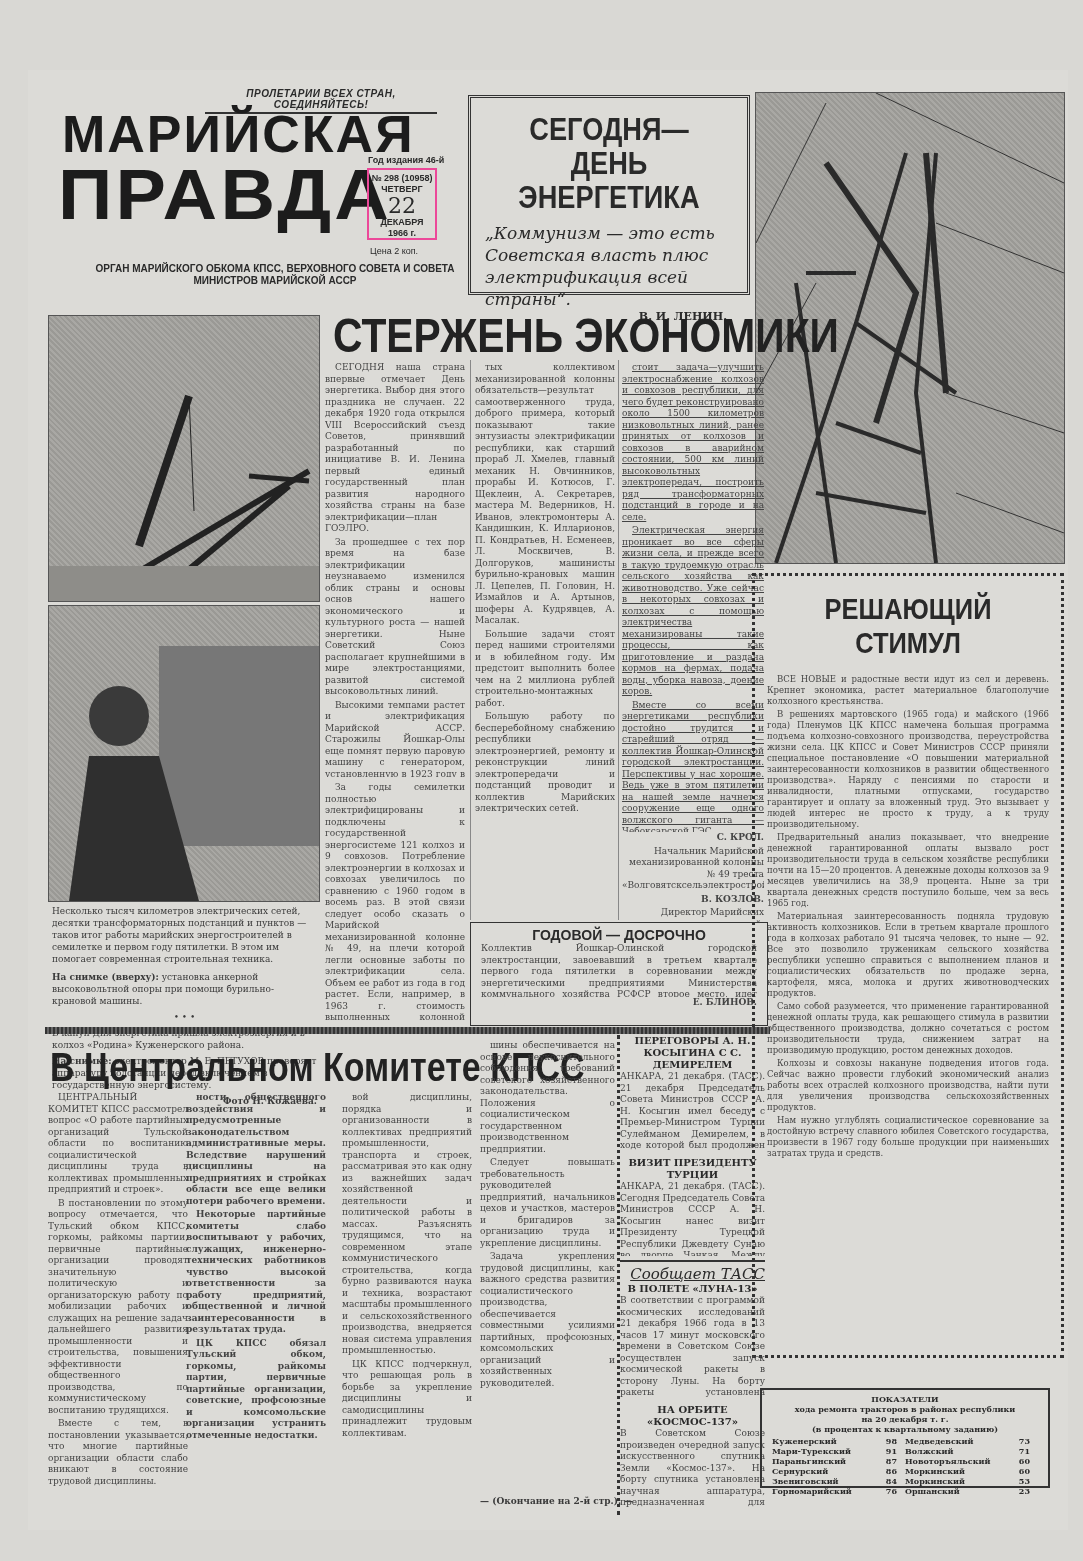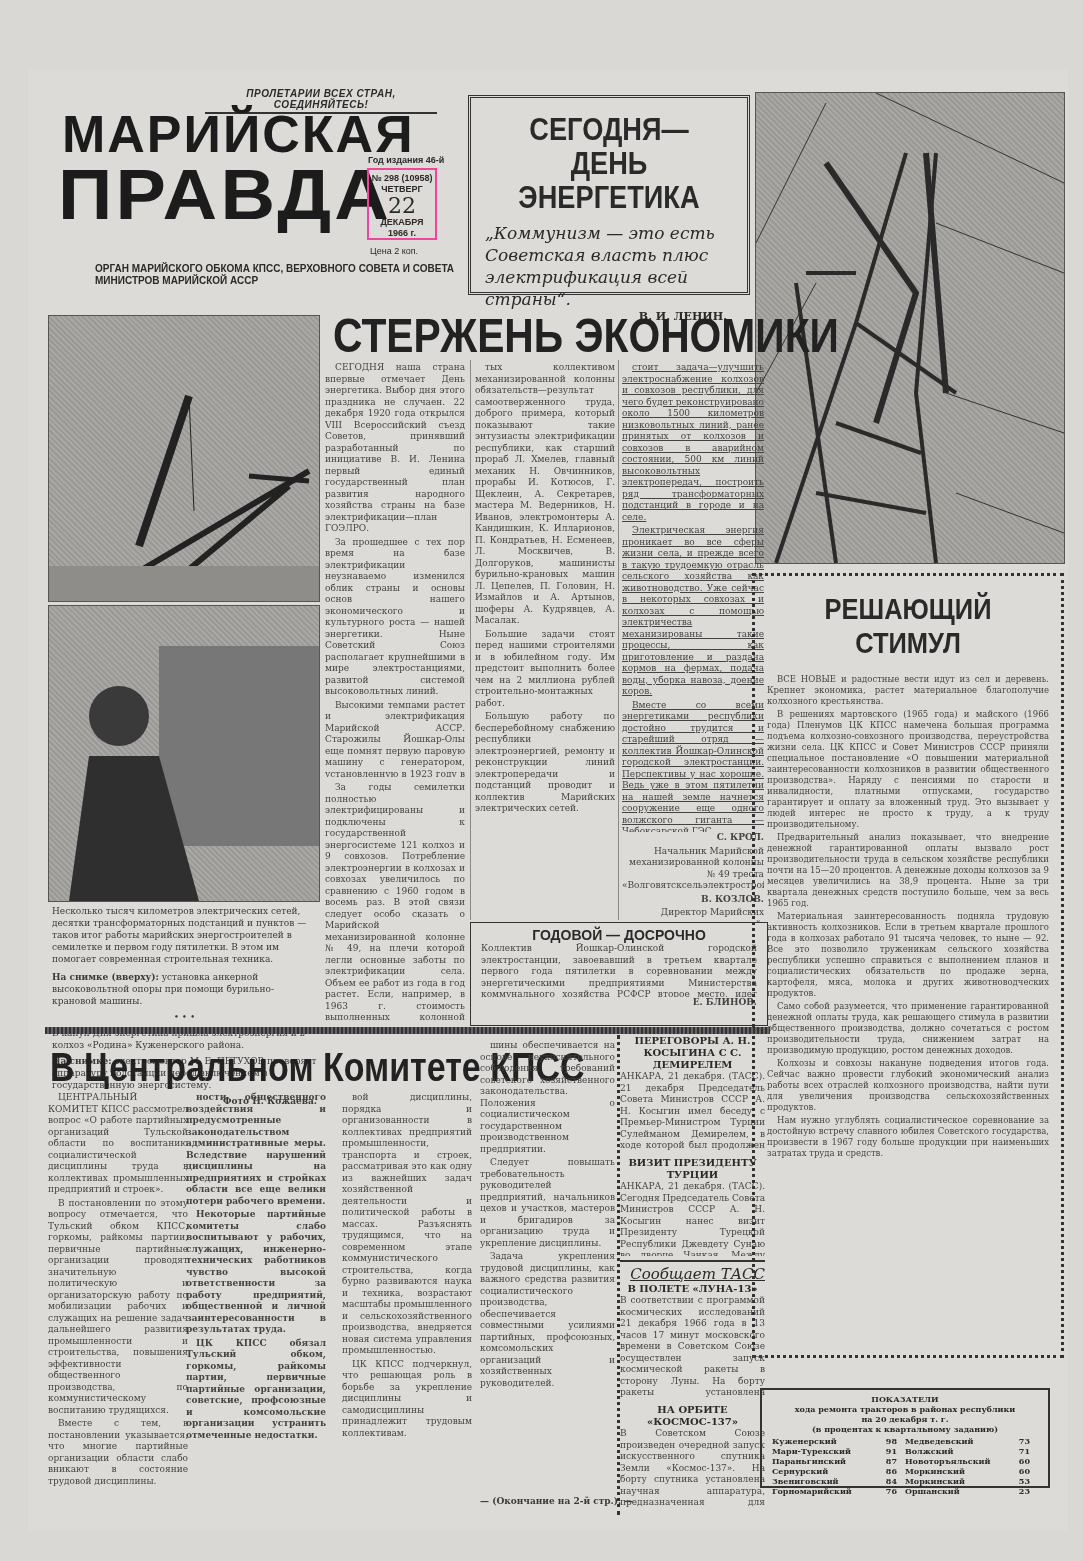--- a/index.html
+++ b/index.html
@@ -10,21 +10,21 @@
   }
   .page { position: absolute; left: 28px; top: 70px; width: 1040px; height: 1460px; background: #dcdbd7; }
   .abs { position: absolute; }
   .masthead-slogan { left: 205px; top: 88px; width: 232px; font: italic bold 10px "Liberation Sans", sans-serif; letter-spacing: 0.5px; border-bottom: 2px solid #333; padding-bottom: 2px; text-align: center; }
   .title1 { left: 62px; top: 108px; font: bold 52px "Liberation Sans", sans-serif; letter-spacing: 2px; color: #1c1c1c; line-height: 52px; }
   .title2 { left: 58px; top: 160px; font: bold 70px "Liberation Sans", sans-serif; letter-spacing: 3px; color: #1c1c1c; line-height: 70px; transform: scaleX(1.08); transform-origin: left; }
   .year { left: 368px; top: 155px; font: bold 9px "Liberation Sans", sans-serif; }
   .datebox { left: 367px; top: 168px; width: 70px; height: 72px; border: 2px solid #ec4899; text-align: center; font: bold 9px "Liberation Sans", sans-serif; line-height: 11px; padding-top: 3px; box-sizing: border-box; }
   .datebox .day { font: 22px "DejaVu Serif", serif; line-height: 22px; }
   .price { left: 370px; top: 246px; font: 9px "Liberation Sans", sans-serif; }
-  .organ { left: 95px; top: 263px; width: 360px; text-align: left; font: bold 10px "Liberation Sans", sans-serif; line-height: 12px; }
+  .organ { left: 95px; top: 263px; width: 360px; text-align: center; font: bold 10px "Liberation Sans", sans-serif; line-height: 12px; }
   .energy-box { left: 468px; top: 95px; width: 282px; height: 200px; border: 3px double #333; box-sizing: border-box; text-align: center; }
   .energy-box .h { font: bold 32px "Liberation Sans", sans-serif; line-height: 34px; margin-top: 14px; transform: scaleX(0.85); }
   .energy-box .q { font: italic 17px "DejaVu Serif", serif; line-height: 22px; margin: 8px 14px 0; text-align: left; }
   .energy-box .a { font: bold 11px "DejaVu Serif", serif; text-align: right; margin-right: 20px; }
   .photo { background: repeating-linear-gradient(45deg, #9a9995 0 2px, #a9a8a4 2px 4px); border: 1px solid #555; }
   .photo svg { width: 100%; height: 100%; display: block; }
   .headline { font: bold 40px "Liberation Sans", sans-serif; color: #222; transform: scaleX(0.85); transform-origin: left; white-space: nowrap; }
   .col { font: 9px "DejaVu Serif", serif; line-height: 11.5px; color: #444; text-align: justify; overflow: hidden; }
   .col p { margin: 0 0 2px; text-indent: 10px; }
   .col .sig { text-align: right; font-weight: bold; text-indent: 0; }

